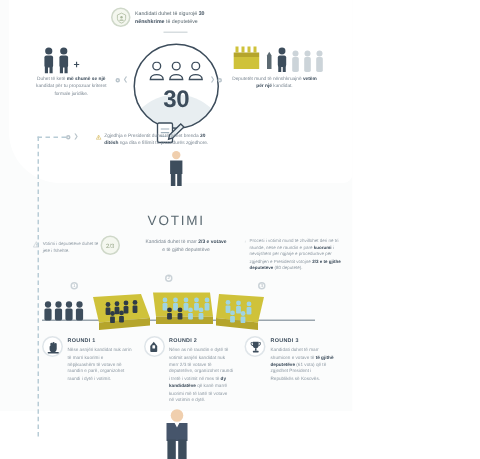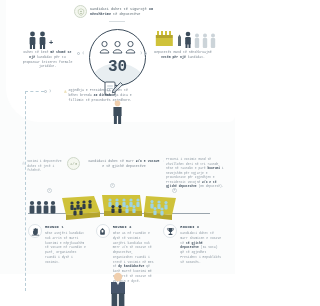--- a/index.html
+++ b/index.html
@@ -6,21 +6,20 @@
   html, body {
     width: 235px; height: 306px;
     background: #ffffff;
     font-family: "Liberation Sans", sans-serif;
     overflow: hidden;
   }
   #root {
     position: relative;
     width: 235px; height: 274px;
     background: #fbfcfc;
-    font-family: Liberation Mono, monospace;
   }
 
   
   .top-panel {
     position: absolute;
     left: 6px; top: 0px;
     width: 229px; height: 122px;
     background: #ffffff;
     border-bottom-left-radius: 34px;
     border-bottom-right-radius: 6px;
@@ -444,20 +443,21 @@
 
   <div class="mini-fig">
     <svg width="11" height="24" viewBox="0 0 11 24">
       <circle cx="5.5" cy="3.4" r="2.8" fill="#f0cfae"></circle>
       <path d="M1.4 7 H9.6 V16 H1.4 Z" fill="#3d4d5c"></path>
       <rect x="1.9" y="15.5" width="3" height="8.5" fill="#3d4d5c"></rect>
       <rect x="6.1" y="15.5" width="3" height="8.5" fill="#3d4d5c"></rect>
     </svg>
   </div>
 
+  <div class="votimi-title">VOTIMI</div>
   <div class="frac-badge">2/3</div>
   <div class="votimi-note">
     <span>Kandidati duhet të marr </span><b>2/3 e votave</b><br>
     <span>e të gjithë deputetëve</span>
   </div>
 
   <div class="vnote-left">
     <svg width="6" height="6" viewBox="0 0 12 12">
       <path d="M6 1 L11.3 10.6 H0.7 Z" fill="none" stroke="#b9c4cb" stroke-width="1"></path>
       <rect x="5.4" y="4.4" width="1.2" height="3.4" fill="#b9c4cb"></rect>

